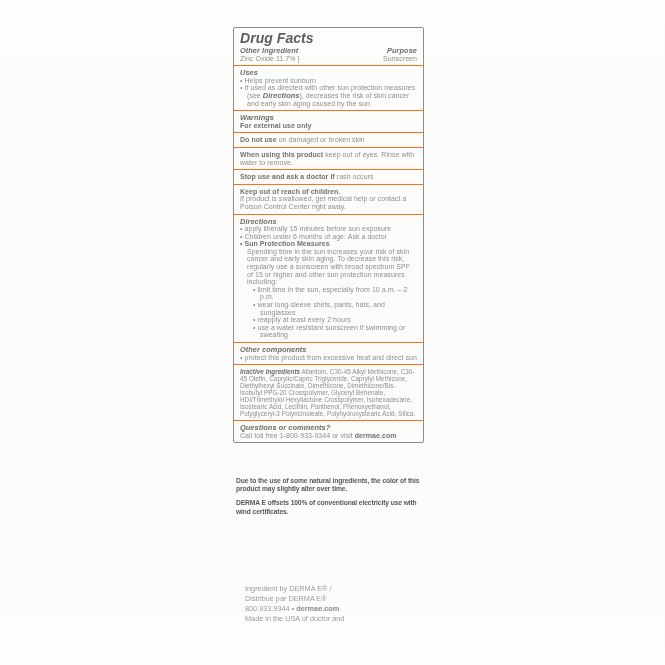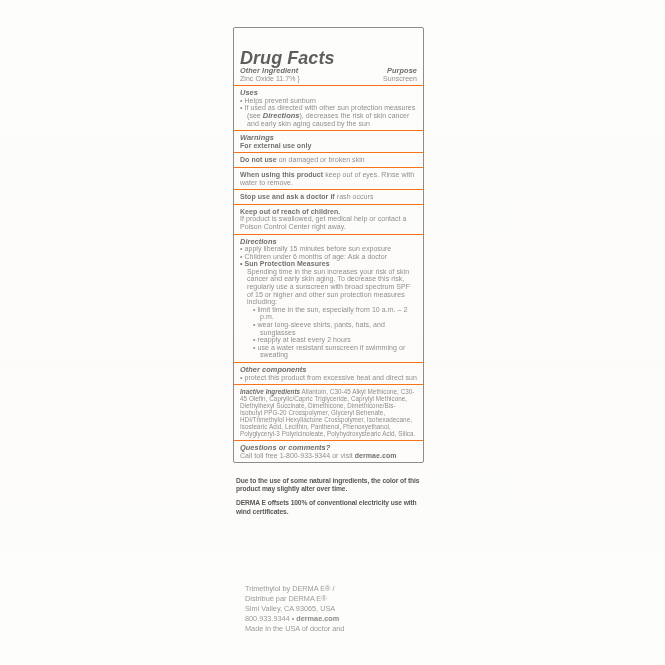--- a/index.html
+++ b/index.html
@@ -16,21 +16,21 @@
     background:linear-gradient(180deg,#fdfdfc 0%,#fcfbf9 55%,#fdfdfc 100%);
   }
   .dfbox {
     position:absolute; left:233px; top:27px; width:191px;
     border:1.2px solid #8d8c89; border-radius:2px;
     color:#8f8e8b; font-size:7px; line-height:7.6px;
     letter-spacing:0.05px;
   }
   .sec { padding:3px 6px 3px 6px; }
   .sec + .sec { border-top:1px solid #f97316; }
-  .df-title { font-size:18px; line-height:14px; font-weight:bold; font-style:italic; color:#5f5e5b; margin-bottom:2px;margin-top:20px; }
+  .df-title { font-size:14px; line-height:14px; font-weight:bold; font-style:italic; color:#5f5e5b; margin-bottom:2px; }
   .h  { font-weight:bold; font-style:italic; color:#6e6d6a; font-size:7.4px; }
   .b-lead { font-weight:bold; color:#72716e; font-style:normal; }
   .ai-row { display:flex; justify-content:space-between; align-items:flex-start; }
   .ai-col-right { text-align:right; }
   .bullet { padding-left:7px; text-indent:-7px; }
   .bullet::before { content:"• "; }
   .para-indent { padding-left:7px; }
   .sub-bullets { padding-left:13px; }
   .sub-bullets .bullet { margin:0; }
   .small { font-size:6.3px; line-height:7px; }
@@ -125,20 +125,19 @@
     </div>
 
   </div>
 
   <div class="notes">
     <p>Due to the use of some natural ingredients, the color of this product may slightly alter over time.</p>
     <p>DERMA E offsets 100% of conventional electricity use with wind certificates.</p>
   </div>
 
   <div class="dist">
-    <div>Trimethylol by DERMA E® /</div>
+    <div>Ingredient by DERMA E® /</div>
     <div>Distribué par DERMA E®</div>
-    <div>Simi Valley, CA 93065, USA</div>
     <div><span>800.933.9344 • </span><span class="strong">dermae.com</span></div>
     <div>Made in the USA of doctor and</div>
   </div>
 
 </div>
 
 </body></html>

